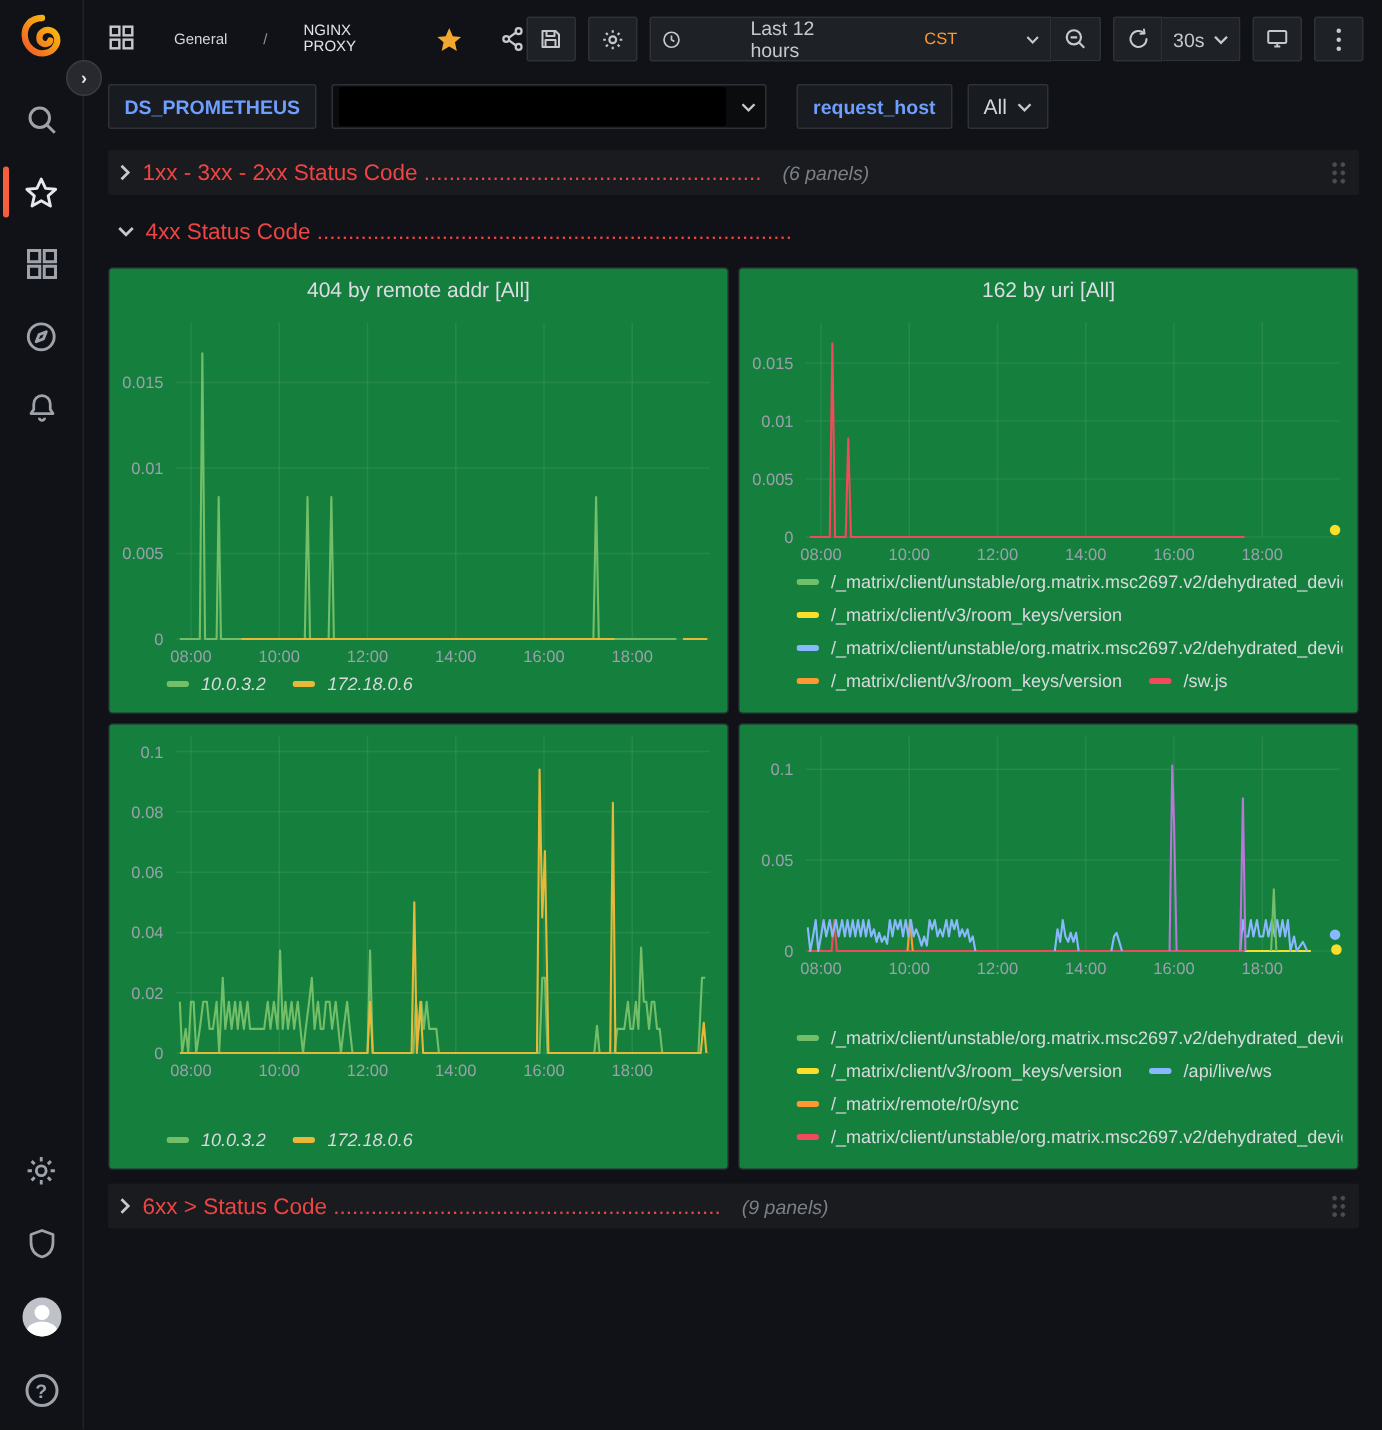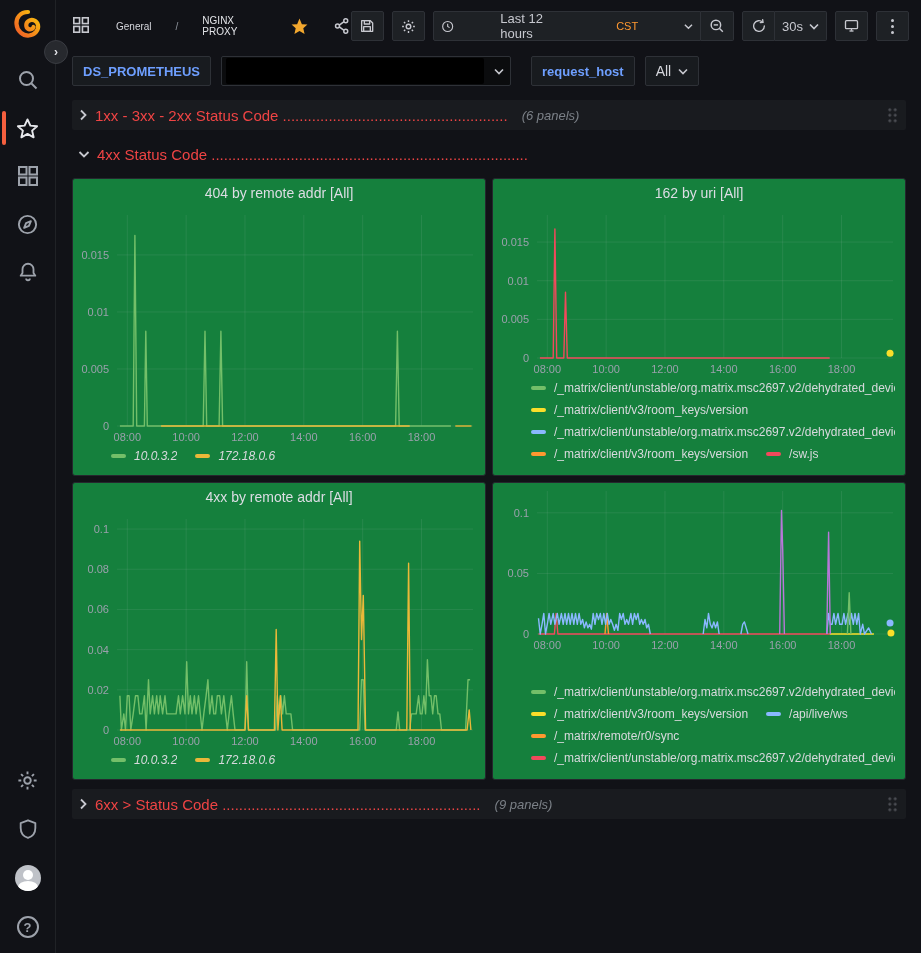--- a/index.html
+++ b/index.html
@@ -375,21 +375,20 @@
                 <span class="swatch" style="background: rgb(255, 152, 48);"></span>
                 <span>/_matrix/client/v3/room_keys/version</span>
               </span>
               <span class="legend-item">
                 <span class="swatch" style="background: rgb(242, 73, 92);"></span>
                 <span>/sw.js</span>
               </span>
             </div>
         </div>
         <div class="panel">
-          <div class="panel-title">4xx by remote addr [All]</div>
           <div class="chart"><svg width="412" height="240" font-family="Liberation Sans, sans-serif">
                 <line x1="44" y1="219" x2="400" y2="219" stroke="rgba(204,204,220,0.10)"></line>
                 <text x="36" y="223" fill="#9aa0ac" font-size="11" text-anchor="end">0</text>
                 <line x1="44" y1="178.80952380952382" x2="400" y2="178.80952380952382" stroke="rgba(204,204,220,0.10)"></line>
                 <text x="36" y="182.80952380952382" fill="#9aa0ac" font-size="11" text-anchor="end">0.02</text>
                 <line x1="44" y1="138.61904761904762" x2="400" y2="138.61904761904762" stroke="rgba(204,204,220,0.10)"></line>
                 <text x="36" y="142.61904761904762" fill="#9aa0ac" font-size="11" text-anchor="end">0.04</text>
                 <line x1="44" y1="98.42857142857143" x2="400" y2="98.42857142857143" stroke="rgba(204,204,220,0.10)"></line>
                 <text x="36" y="102.42857142857143" fill="#9aa0ac" font-size="11" text-anchor="end">0.06</text>
                 <line x1="44" y1="58.23809523809523" x2="400" y2="58.23809523809523" stroke="rgba(204,204,220,0.10)"></line>

